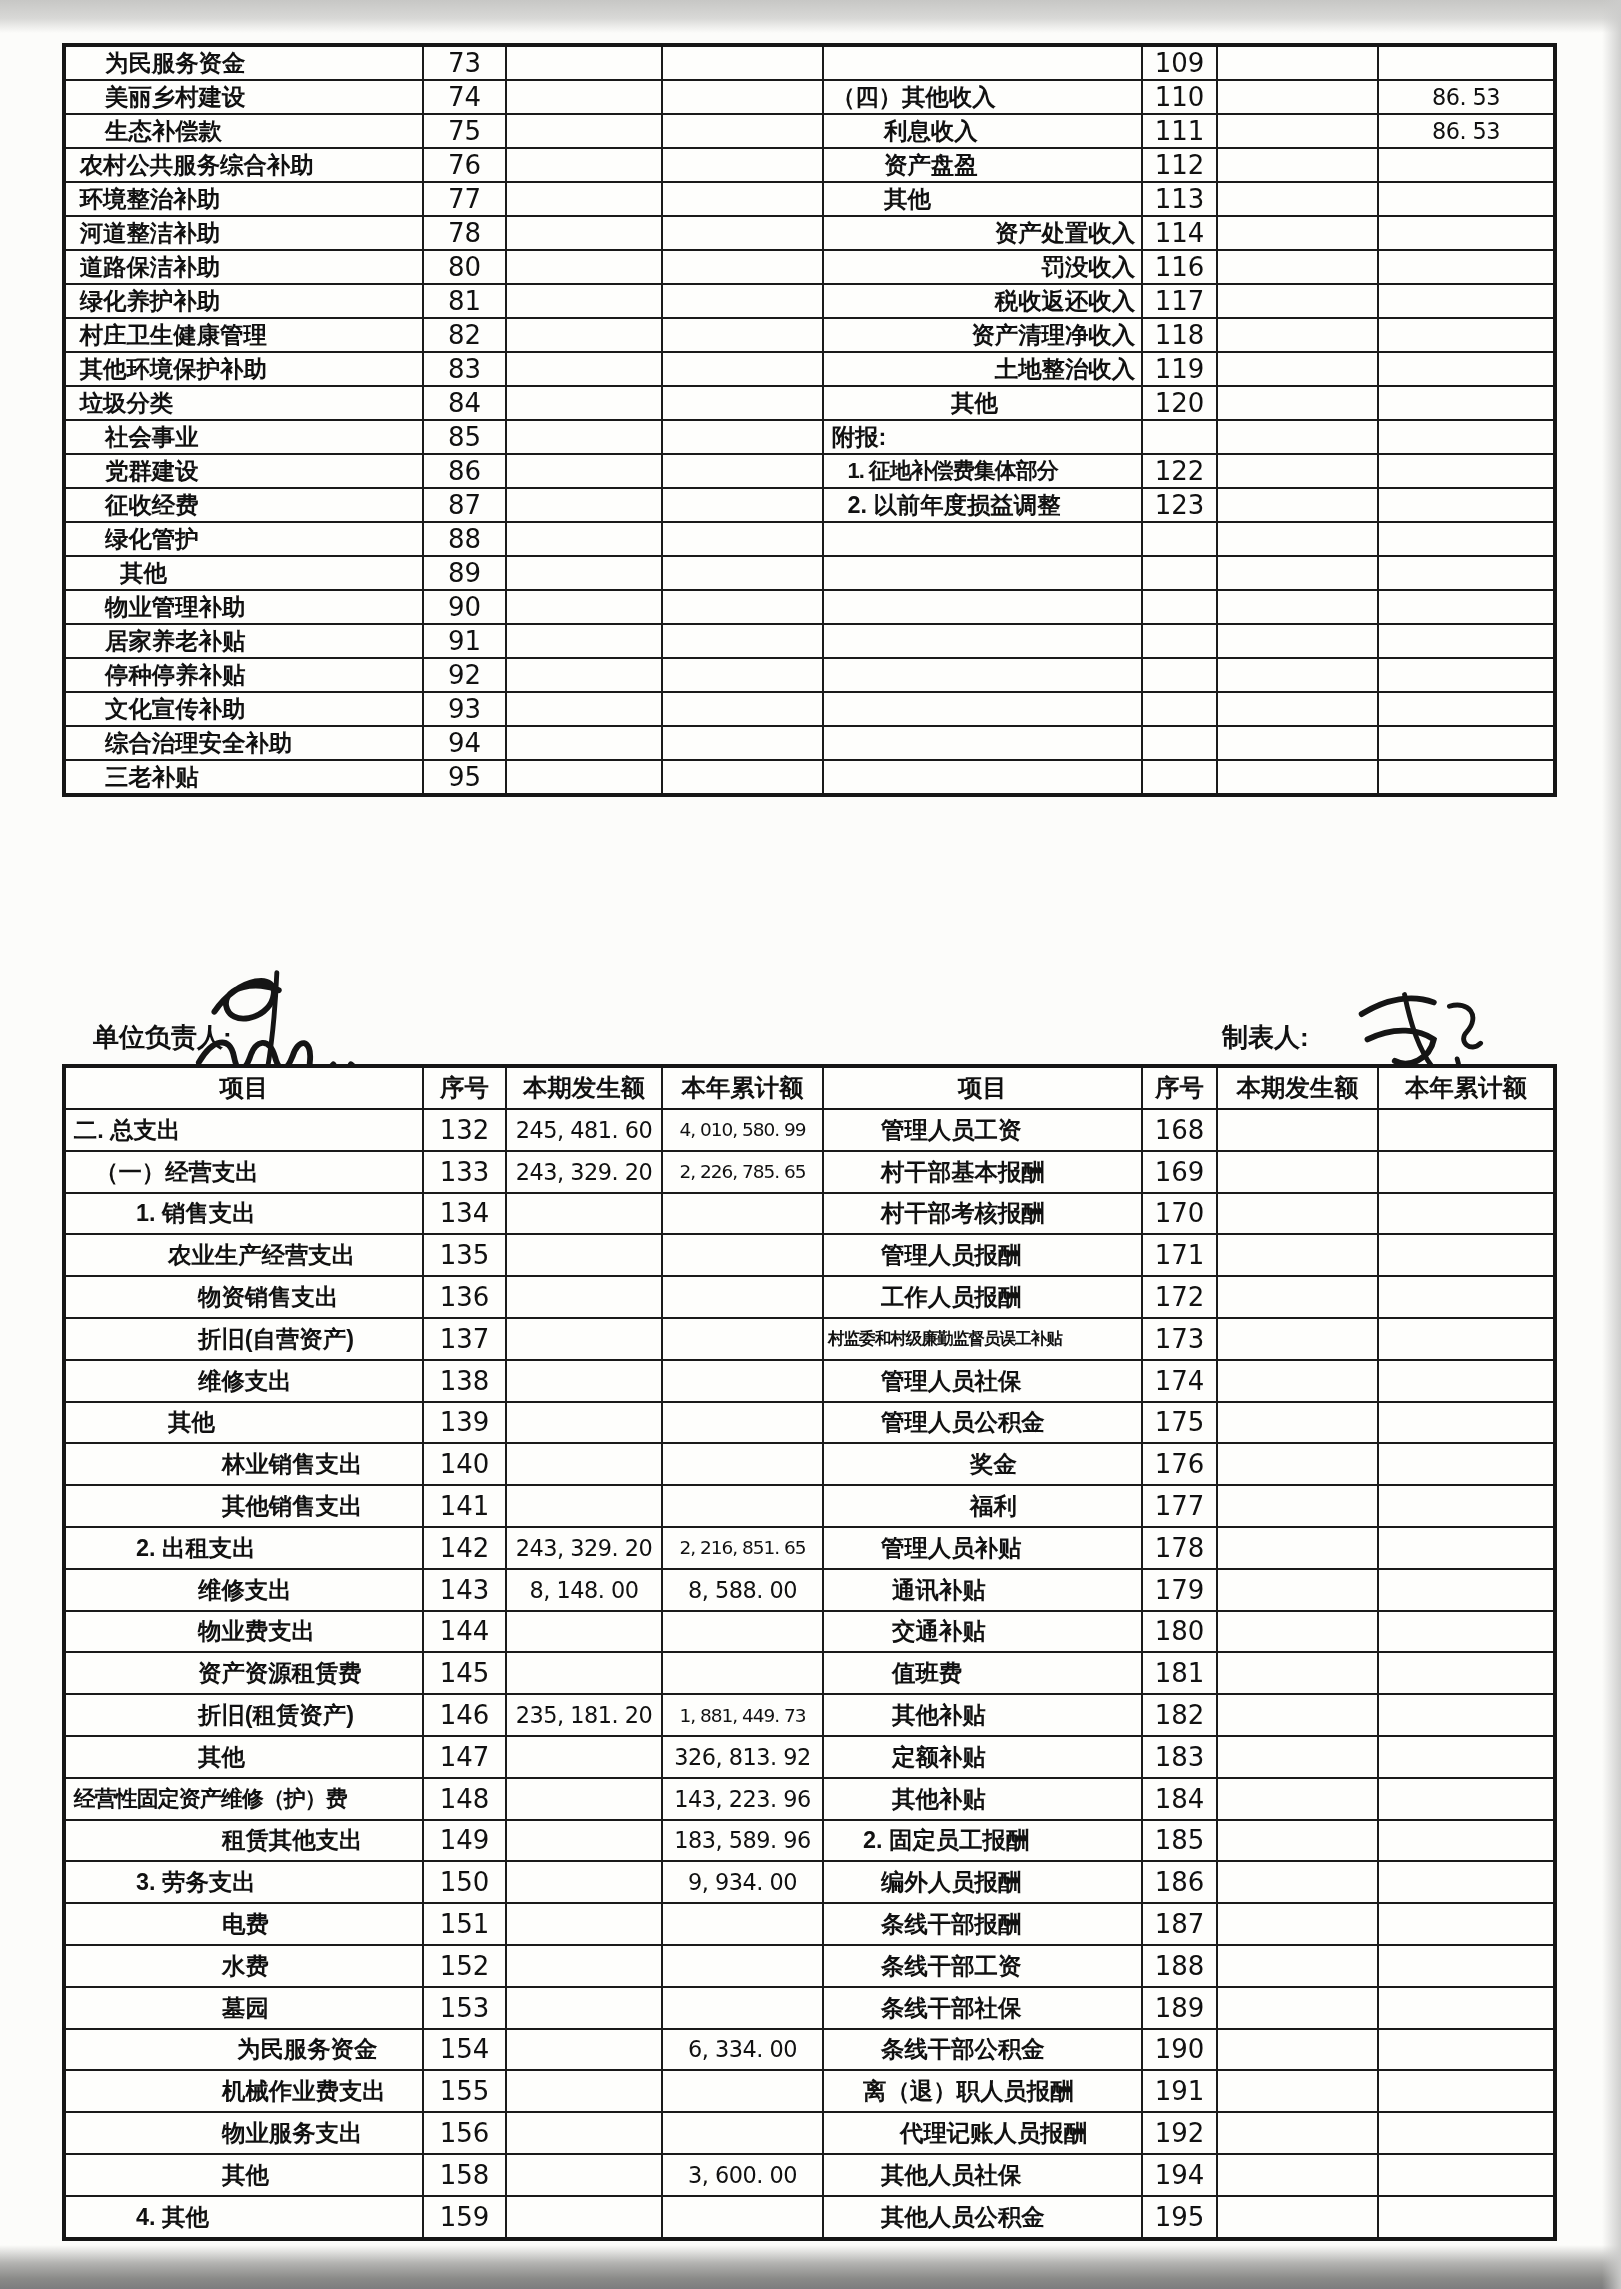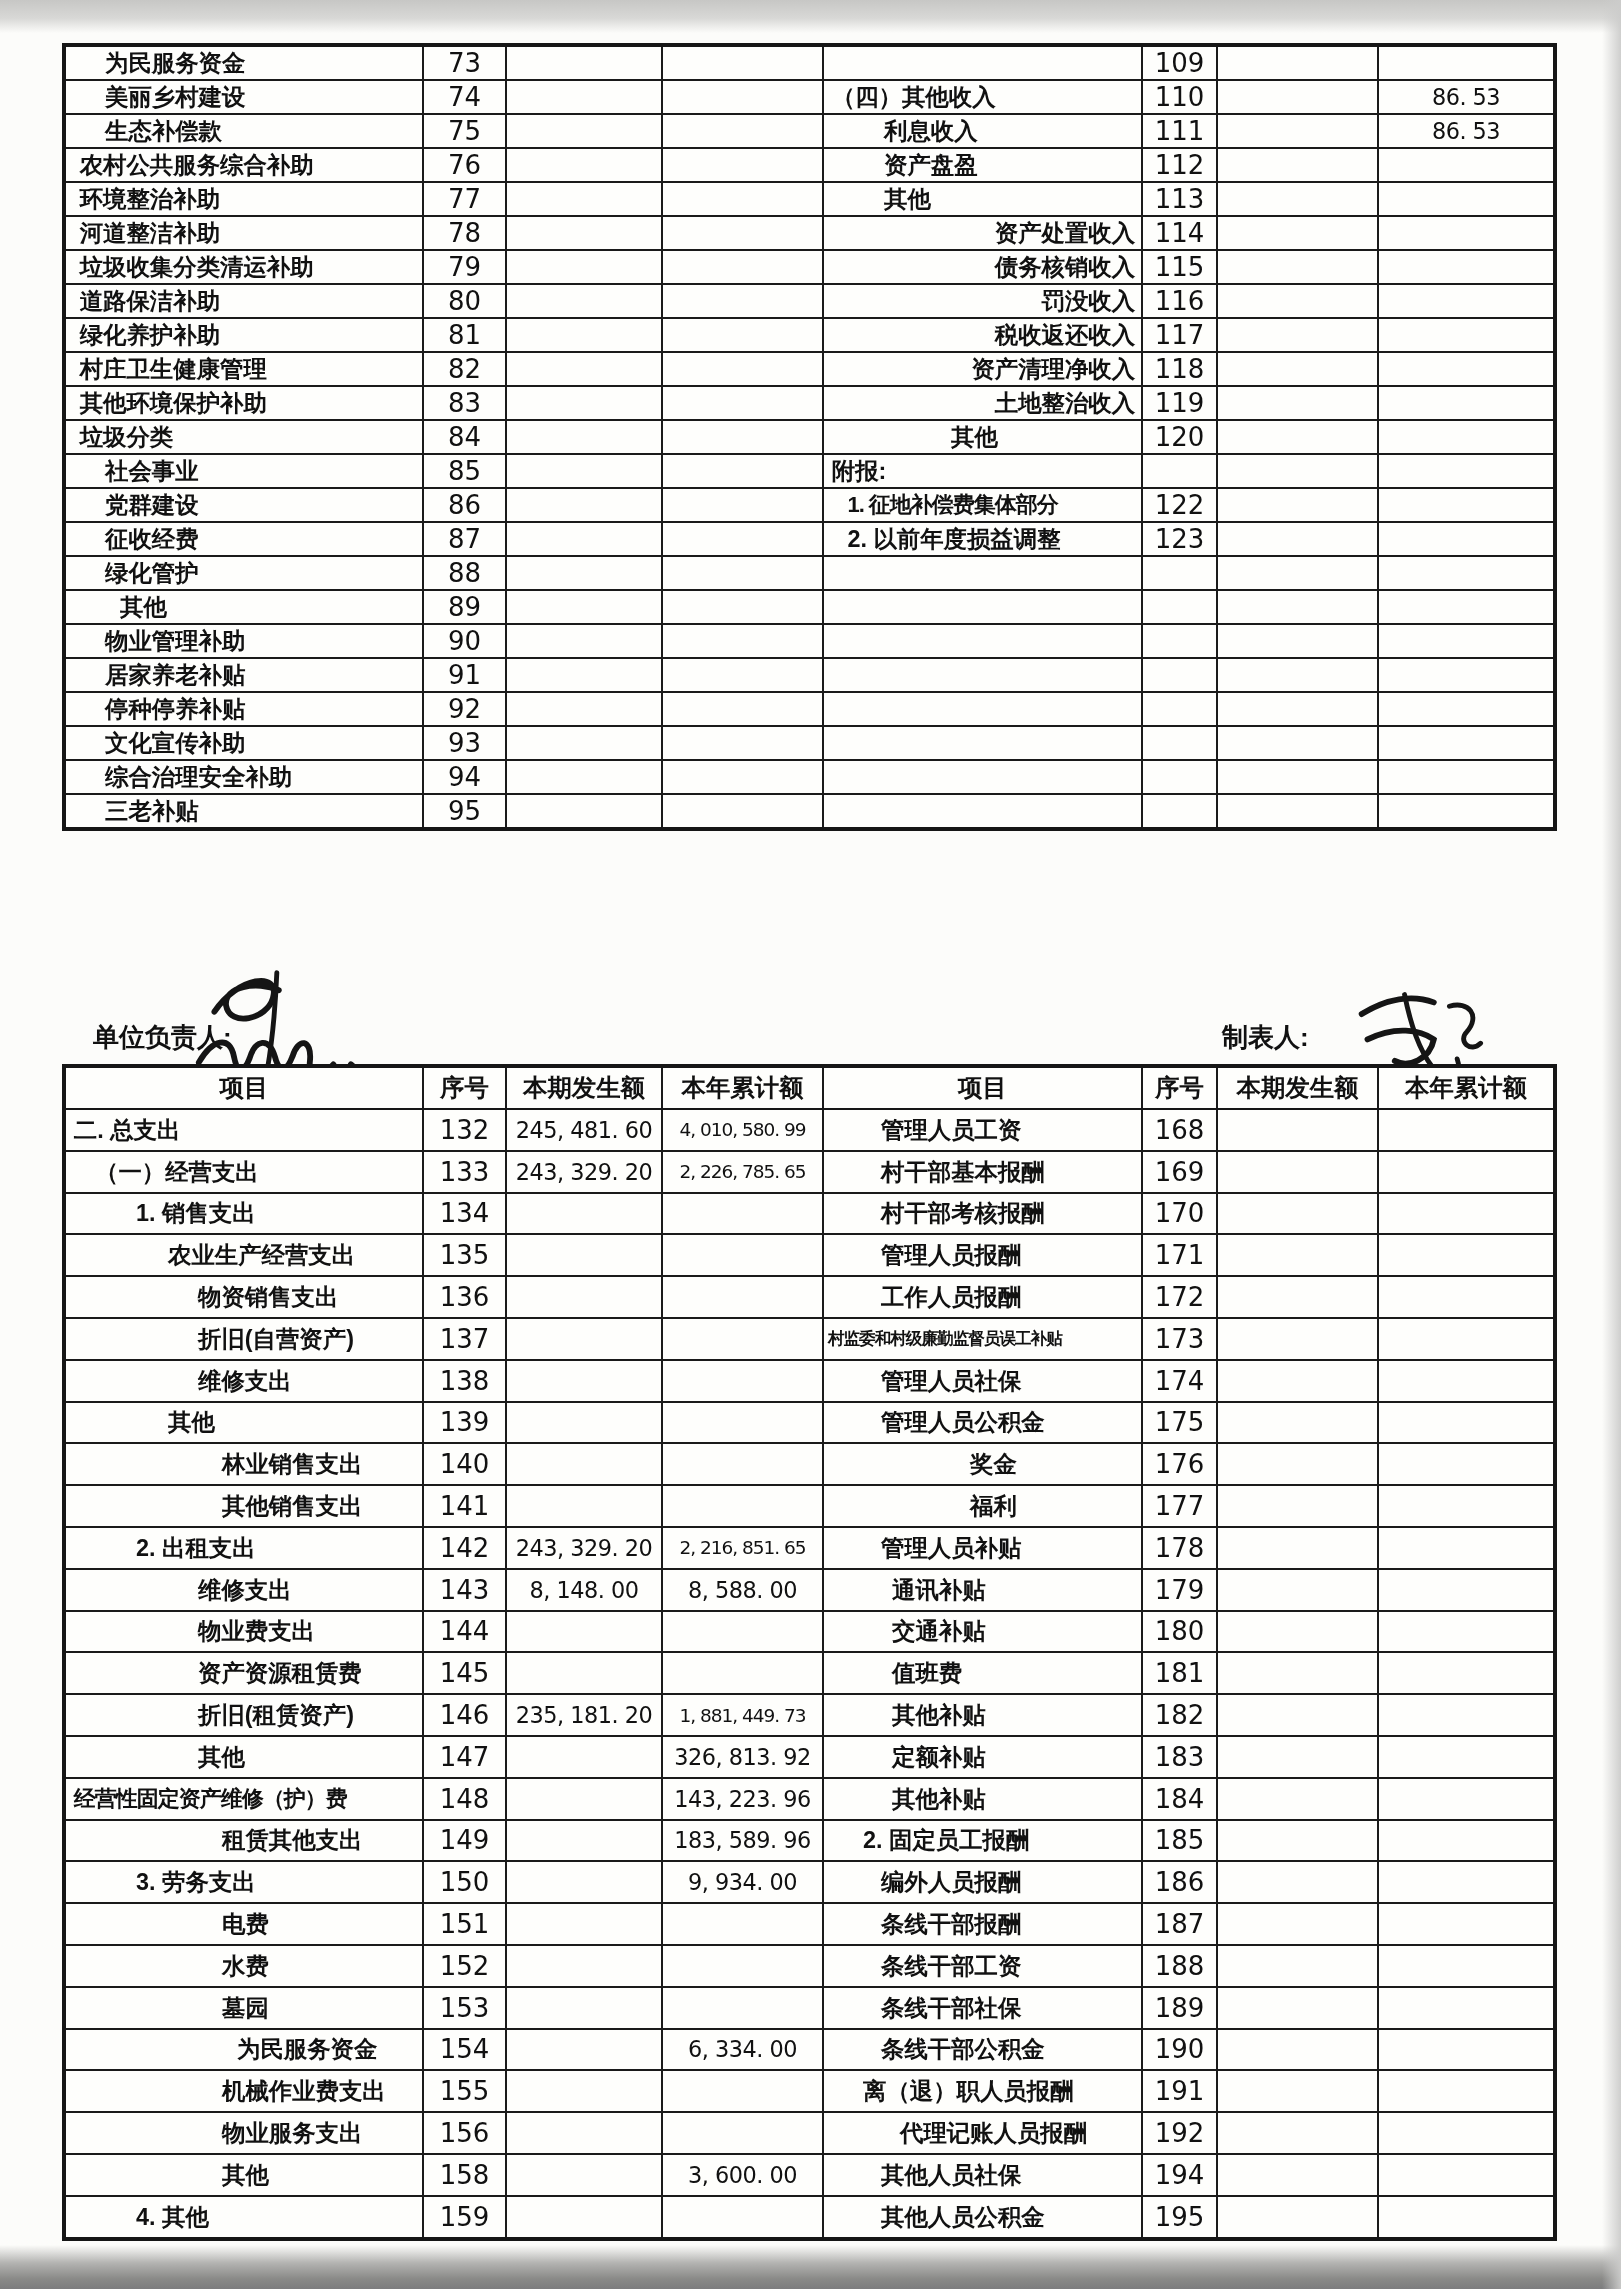--- a/index.html
+++ b/index.html
@@ -103,30 +103,20 @@
           <td class="amt"></td>
           <td class="amt"></td>
         </tr>
         <tr>
           <td class="lbl" style="padding-left: 13.7px;">河道整洁补助</td>
           <td class="seq">78</td>
           <td class="amt"></td>
           <td class="amt"></td>
           <td class="lbl ra">资产处置收入</td>
           <td class="seq">114</td>
-          <td class="amt"></td>
-          <td class="amt"></td>
-        </tr>
-        <tr>
-          <td class="lbl" style="padding-left: 13.7px;">垃圾收集分类清运补助</td>
-          <td class="seq">79</td>
-          <td class="amt"></td>
-          <td class="amt"></td>
-          <td class="lbl ra">债务核销收入</td>
-          <td class="seq">115</td>
           <td class="amt"></td>
           <td class="amt"></td>
         </tr>
         <tr>
           <td class="lbl" style="padding-left: 13.7px;">道路保洁补助</td>
           <td class="seq">80</td>
           <td class="amt"></td>
           <td class="amt"></td>
           <td class="lbl ra">罚没收入</td>
           <td class="seq">116</td>

